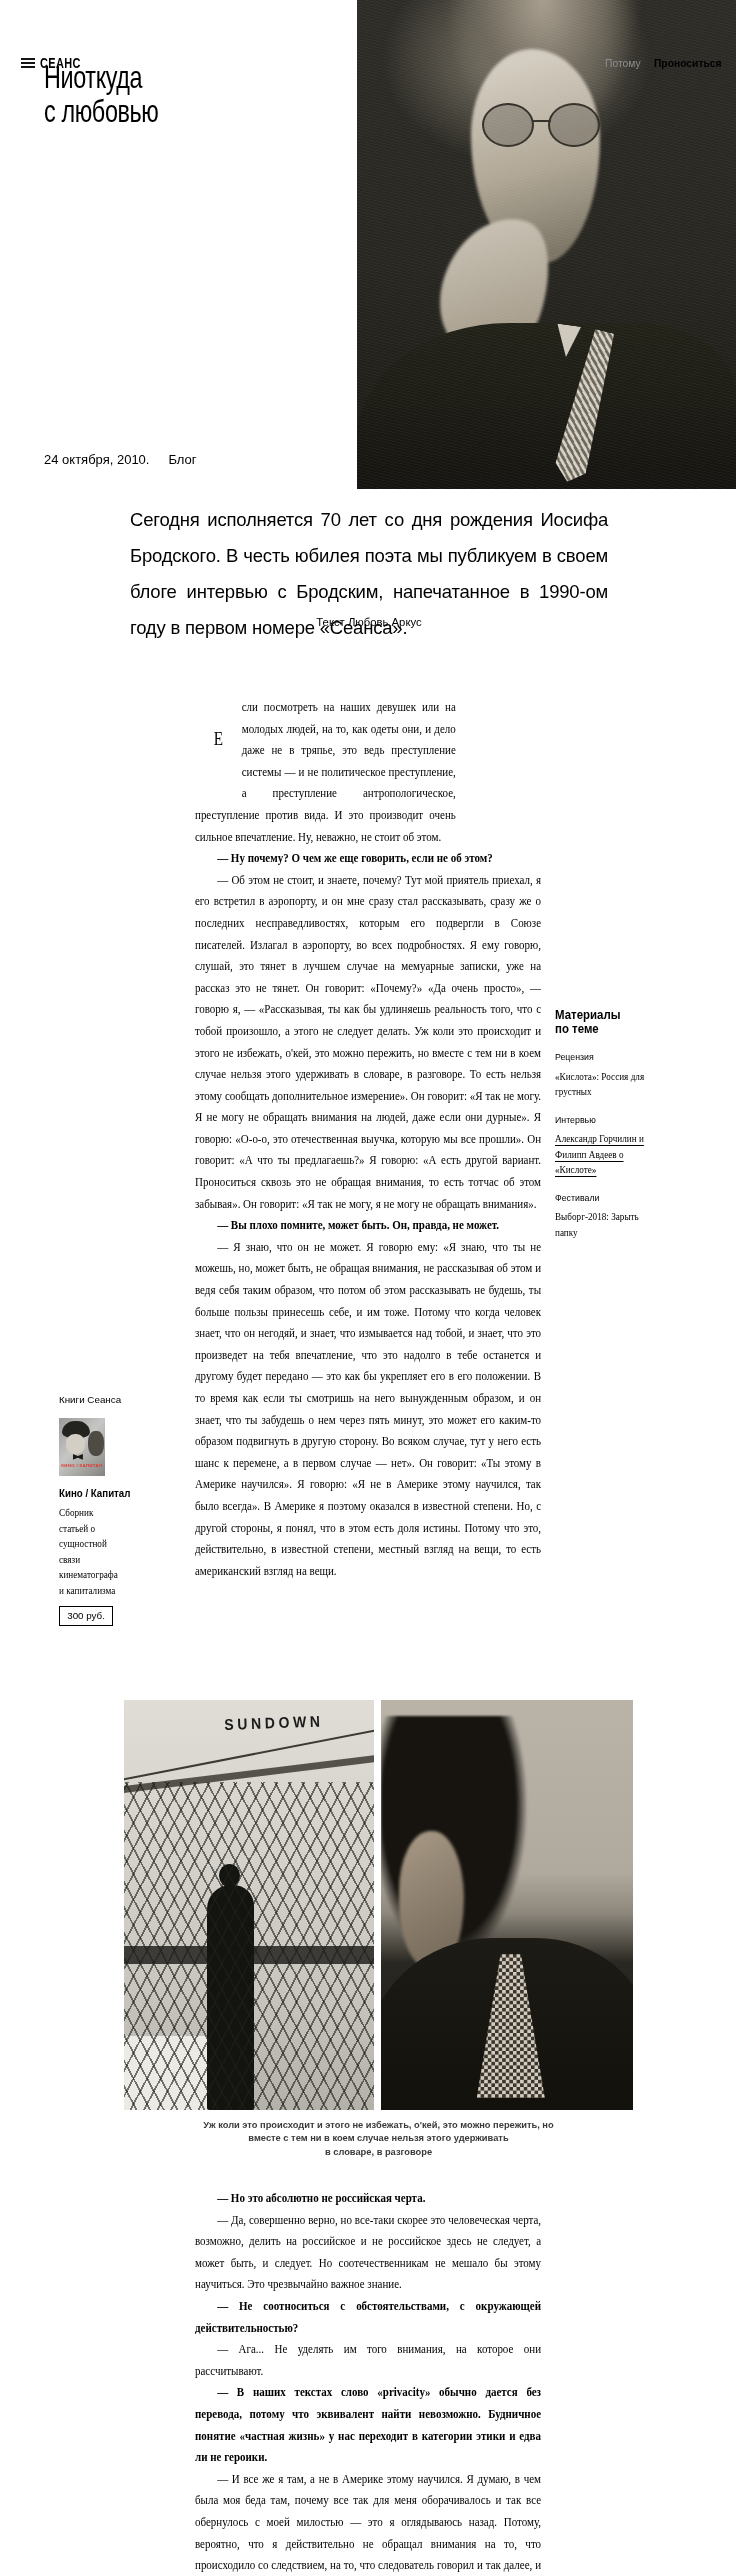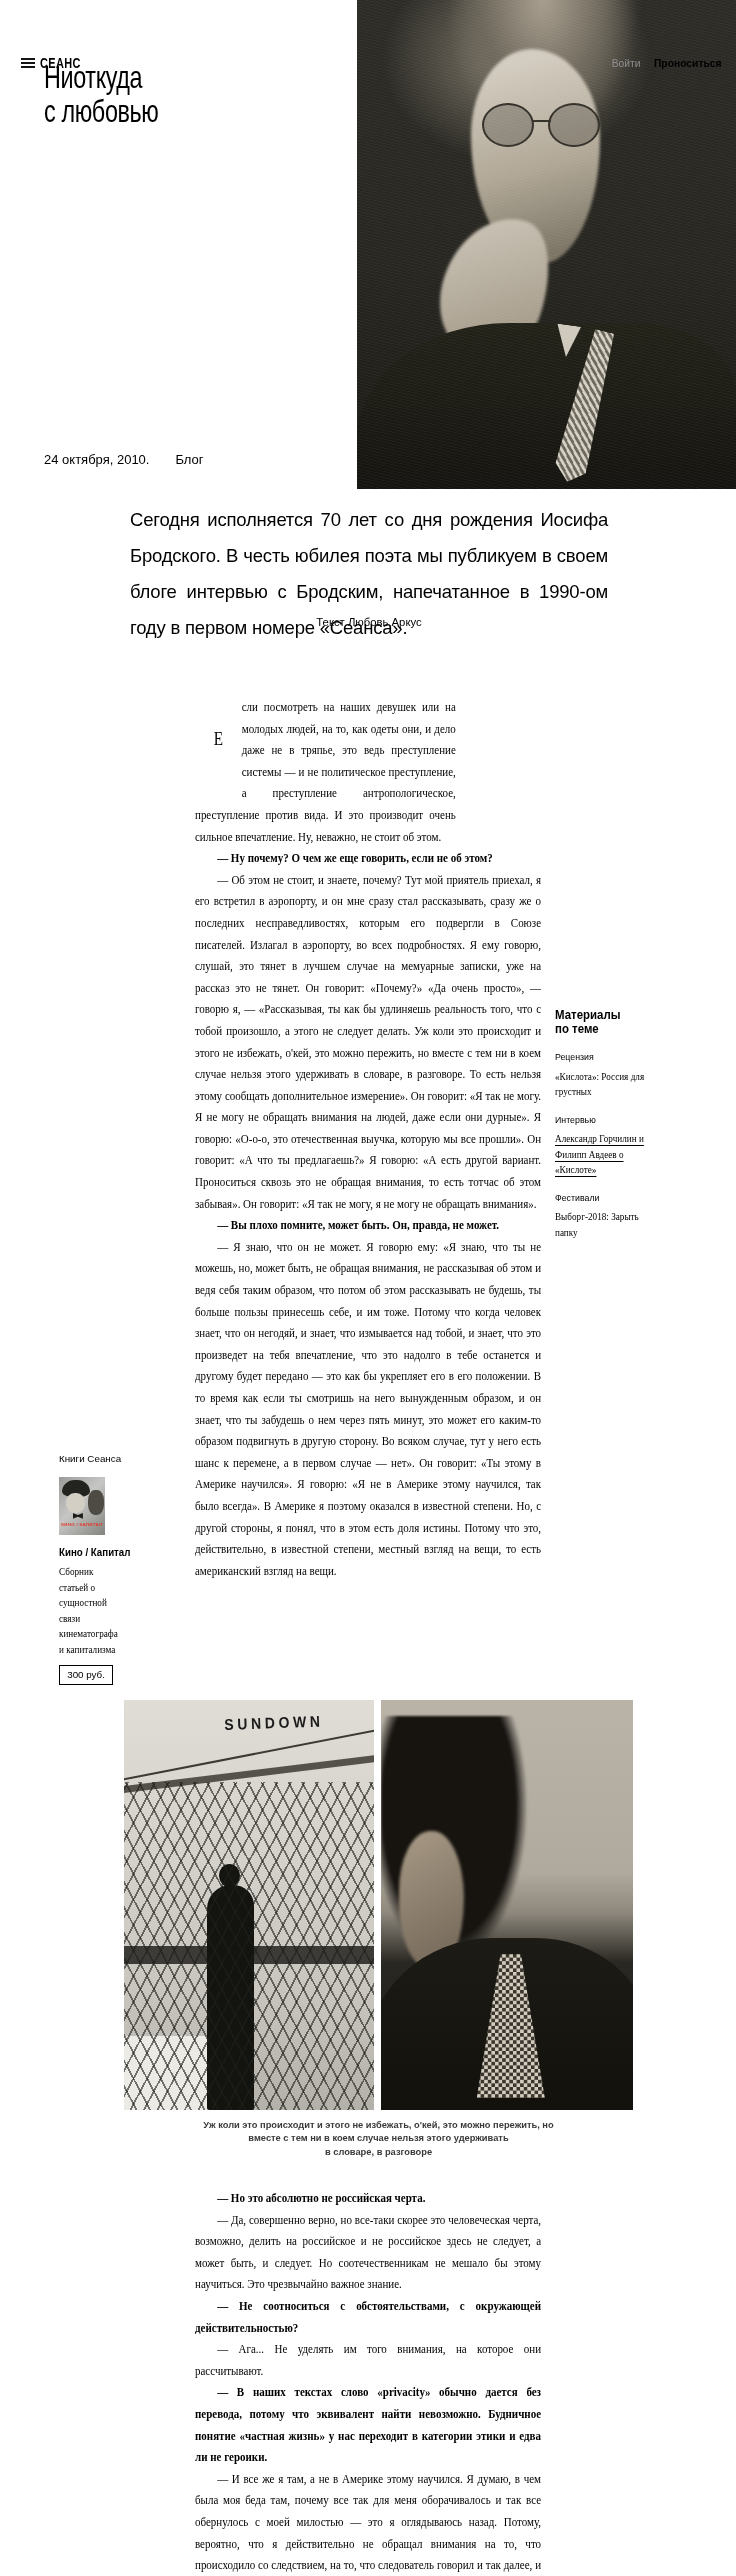--- a/index.html
+++ b/index.html
@@ -47,21 +47,21 @@
       background:#cfc9bd; clip-path:polygon(0 0,100% 0,55% 100%); filter:blur(0.5px); transform:rotate(8deg); }
   .hero-tie { position:absolute; left:56%; bottom:1%; width:32px; height:155px;
       background:repeating-linear-gradient(48deg,#d8d3c6 0 2.6px,#6b665b 2.6px 5.2px);
       transform:rotate(14deg); clip-path:polygon(20% 0,80% 0,100% 92%,50% 100%,0 90%); filter:blur(0.5px); }
 
   
   .title { left:44px; top:60px; font-size:32px; line-height:34px; font-weight:normal;
       letter-spacing:-0.5px; transform:scaleX(.73); transform-origin:0 0; white-space:nowrap; }
   .title span { display:block; }
   .dateline { left:44px; top:452px; font-size:13px; display:flex; }
-  .dateline .cat { margin-left:26px; cursor:pointer; }
+  .dateline .cat { margin-left:19px; cursor:pointer; }
 
   
   .intro { left:130px; top:502px; width:478px; font-size:18.5px; line-height:36px;
       letter-spacing:-0.2px; text-align:justify; }
   .byline { left:130px; top:616px; width:478px; text-align:center; font-size:11.3px; }
 
   
   .article-block { left:195px; width:422px; transform:scaleX(.82); transform-origin:0 0;
       font-family:"Liberation Serif", serif; font-size:13.4px; line-height:21.6px; text-align:justify; }
   .part1 { top:696px; } .part2 { top:2187px; }
@@ -74,21 +74,21 @@
   
   .related { left:555px; top:1008px; width:124px; }
   .related-h { font-size:13px; font-weight:bold; line-height:14.4px;
       transform:scaleX(.88); transform-origin:0 0; margin-bottom:14.4px; }
   .rel-label { font-size:8.8px; margin:15.5px 0 6.2px; }
   .rel-link { font-family:"Liberation Serif", serif; font-size:10.8px; line-height:15.5px;
       width:121px; transform:scaleX(.85); transform-origin:0 0; cursor:pointer; }
   .rel-link.ul { text-decoration:underline; text-underline-offset:2.6px; }
 
   
-  .books { left:59px; top:1453px; width:82px; }
+  .books { left:59px; top:1394px; width:82px; }
   .books-label { font-size:9.8px; margin-bottom:13px; }
   .cover { position:relative; width:46px; height:58px; overflow:hidden; cursor:pointer;
       background:linear-gradient(135deg,#9b9b99 0%,#c6c6c4 45%,#83837f 100%); }
   .hat1 { position:absolute; left:6%; top:5%; width:62%; height:30%; background:#23231f;
       border-radius:50% 50% 46% 46%/75% 75% 35% 35%; }
   .face1 { position:absolute; left:16%; top:28%; width:40%; height:34%; background:#d4cfc5;
       border-radius:46%; filter:blur(0.3px); }
   .head2 { position:absolute; right:2%; top:22%; width:34%; height:44%; background:#4e4b45;
       border-radius:42%; }
   .bow { position:absolute; left:30%; top:62%; width:22%; height:10%; background:#1c1b17;
@@ -159,21 +159,21 @@
       <div class="lens r"></div>
       <div class="bridge"></div>
   </div>
   <div class="hero-hand"></div>
   <div class="hero-suit"></div>
   <div class="hero-collar"></div>
   <div class="hero-tie"></div>
 </div>
 
 <div class="abs header-links">
-  <span class="login">Войти</span>
+  <span class="login">Потому</span>
   <span class="subscribe">Проноситься</span>
 </div>
 
 <h1 class="abs title">
   <span>Ниоткуда</span>
   <span>с любовью</span>
 </h1>
 <div class="abs dateline">
   <span>24 октября, 2010.</span>
   <span class="cat">Блог</span>

